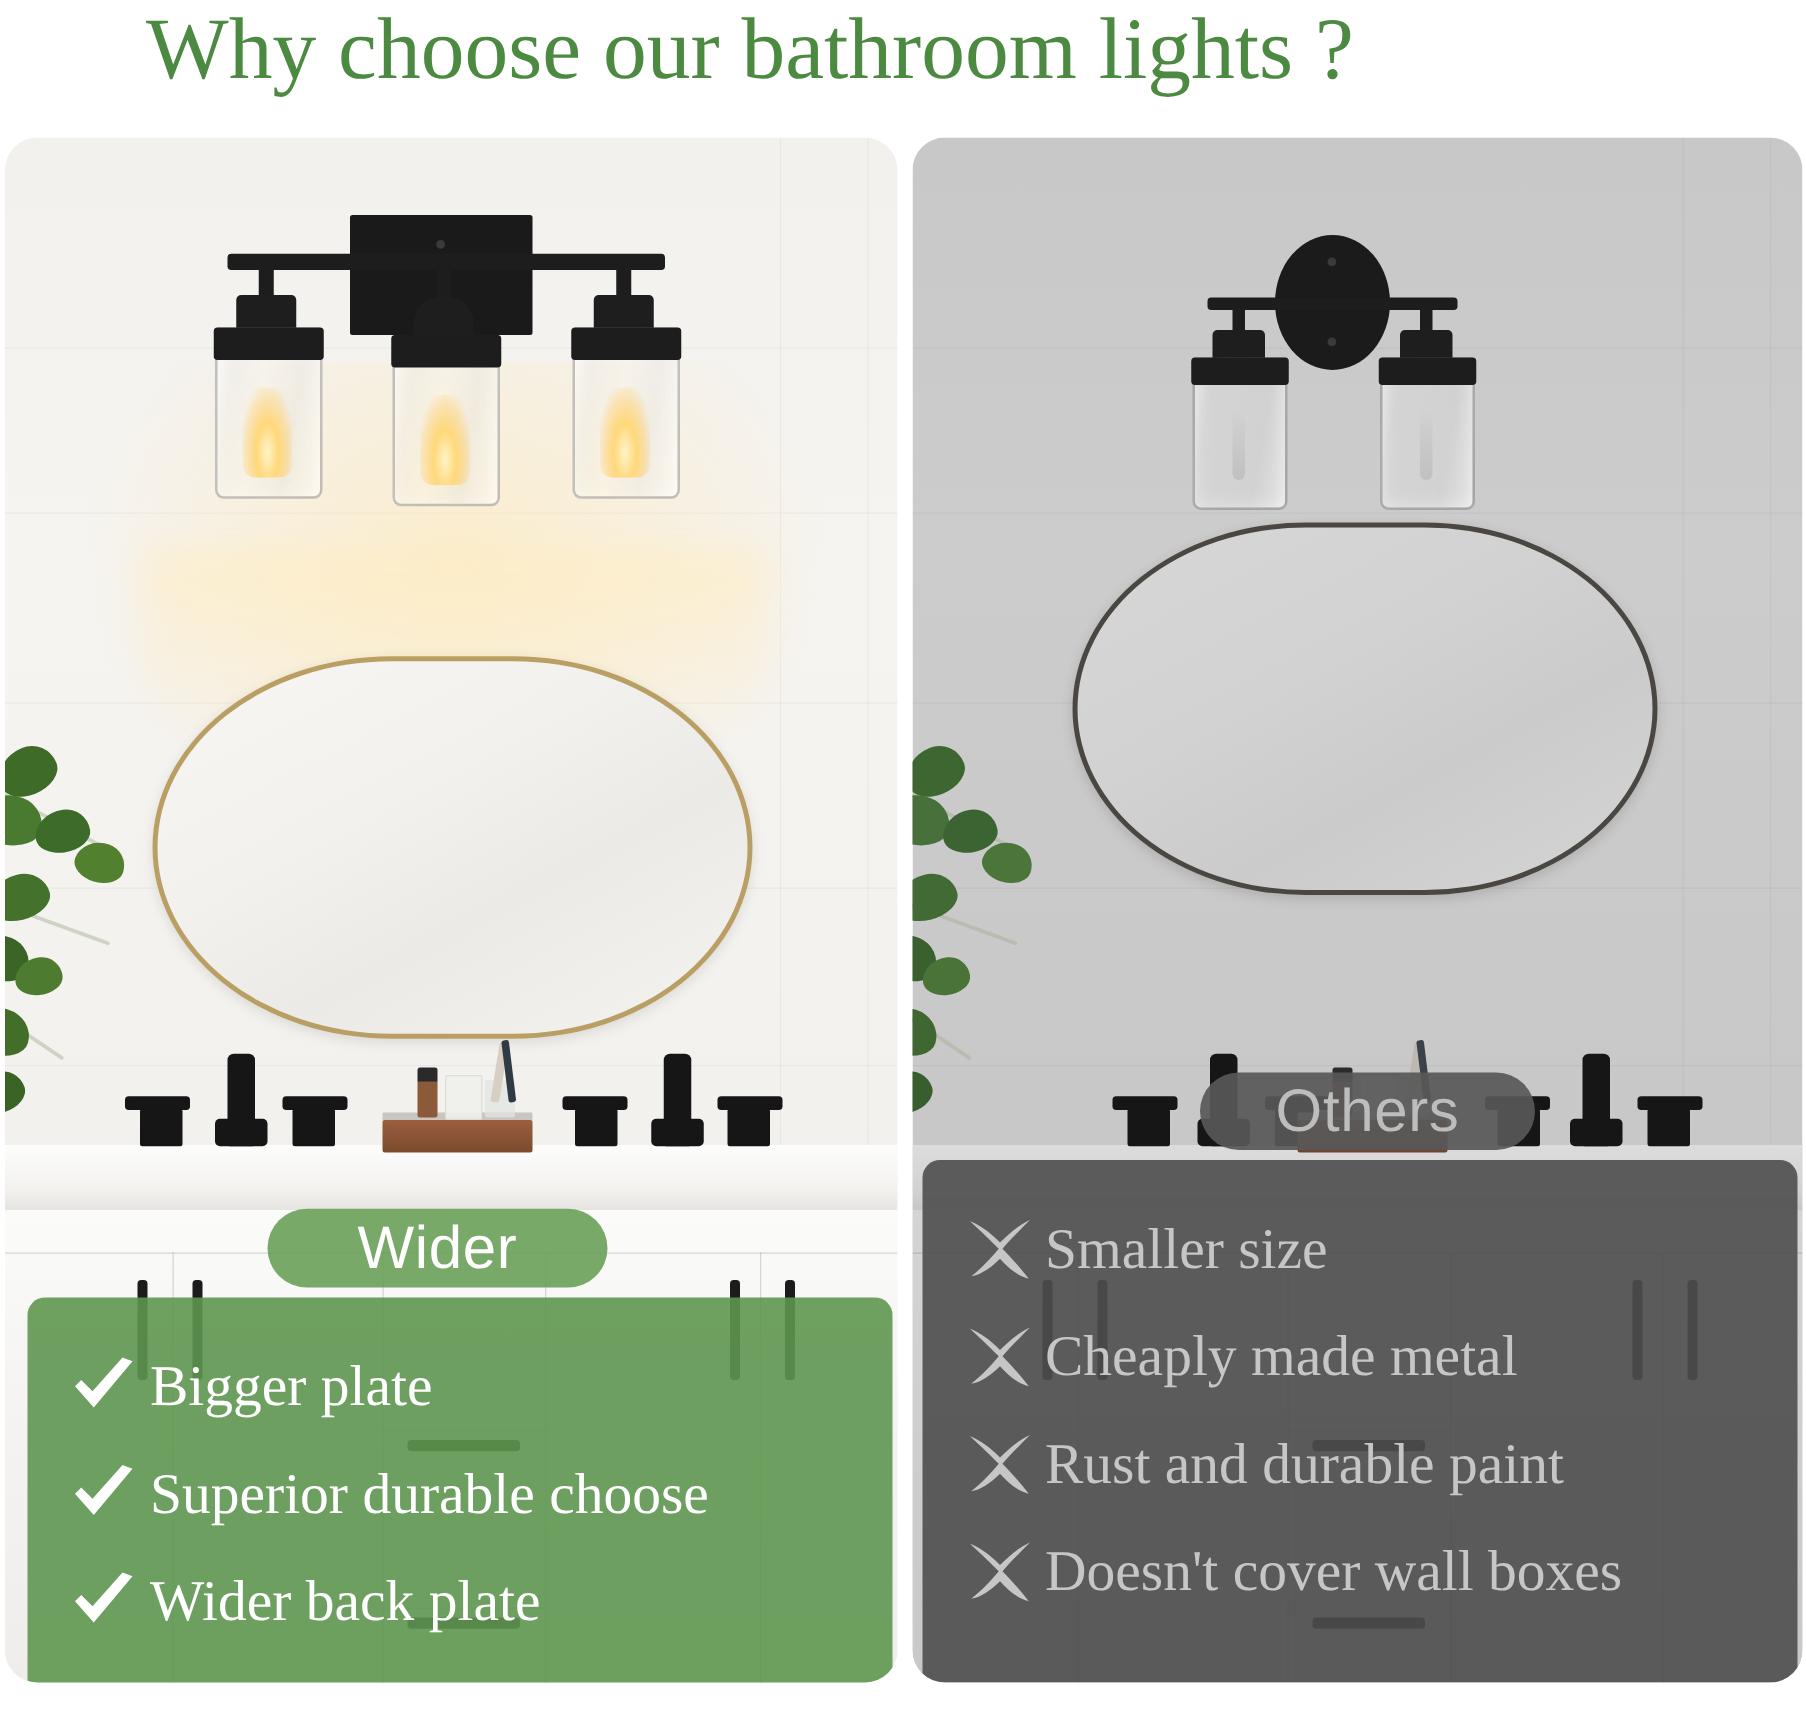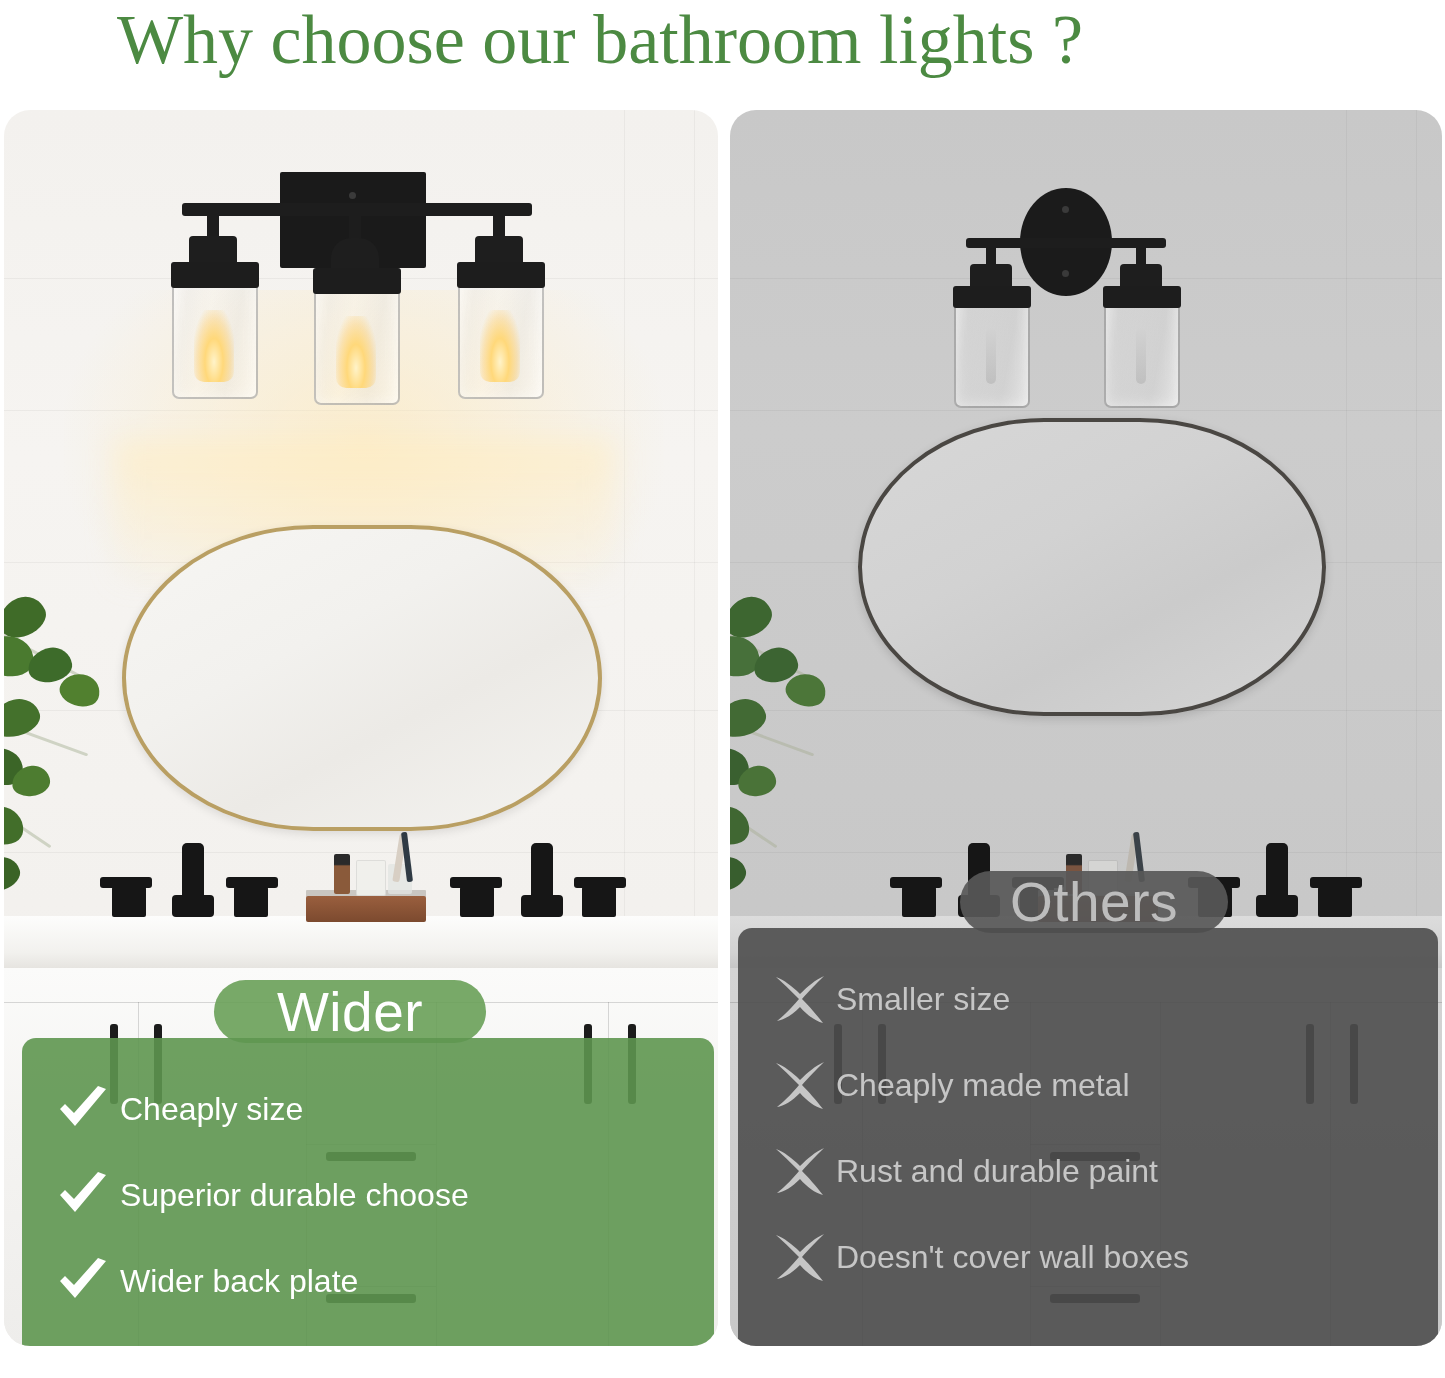--- a/index.html
+++ b/index.html
@@ -116,21 +116,21 @@
 
   
   .tray{position:absolute;background:linear-gradient(180deg,#9a5f3e,#7c4a2f);border-radius:2px;}
   .tray-top{position:absolute;background:#c9c6c1;border-radius:1px;}
   .bottle{position:absolute;border-radius:2px;}
   .brush{position:absolute;border-radius:2px;}
 
   
   .badge{
     position:absolute;display:flex;align-items:center;justify-content:center;
-    border-radius:42px;font-size:55px;letter-spacing:.5px;margin-top:13px;
+    border-radius:42px;font-size:48px;letter-spacing:.5px;
   }
   .badge-ours{
     left:210px;top:857px;width:272px;height:63px;
     background:rgba(105,160,88,.90);color:#ffffff;
   }
   .badge-others{
     left:960px;top:858px;width:268px;height:62px;
     background:rgba(88,88,88,.92);color:#bdbdbd;
   }
 
@@ -149,21 +149,21 @@
     background:rgba(78,78,78,.90);
   }
   .frow{
     display:flex;align-items:center;height:86px;padding-left:24px;
   }
   .fmark{
     width:74px;flex:0 0 74px;display:flex;align-items:center;justify-content:center;
   }
   .fmark svg{display:block;}
   .ftext{
-    font-size:32px;line-height:1;white-space:nowrap;
+    font-size:46px;line-height:1;white-space:nowrap;font-family:Liberation Serif, serif;
   }
   .ours .ftext{color:#ffffff;}
   .others .ftext{color:#c6c6c6;}
 </style>
 </head>
 <body>
 
 <div class="title">Why choose our bathroom lights ?</div>
 
 <div class="panel panel-left">
@@ -269,21 +269,21 @@
 
   <div class="badge badge-ours">Wider</div>
 
   <div class="features features-ours ours">
     <div class="frow">
       <span class="fmark">
         <svg width="54" height="48" viewBox="0 0 54 48">
             <path d="M4 24 L19 41 L50 4 L42 1 L18 28 L9 19 Z" fill="#ffffff"></path>
           </svg>
       </span>
-      <span class="ftext">Cheaply size</span>
+      <span class="ftext">Bigger plate</span>
     </div>
     <div class="frow">
       <span class="fmark">
         <svg width="54" height="48" viewBox="0 0 54 48">
             <path d="M4 24 L19 41 L50 4 L42 1 L18 28 L9 19 Z" fill="#ffffff"></path>
           </svg>
       </span>
       <span class="ftext">Superior durable choose</span>
     </div>
     <div class="frow">

